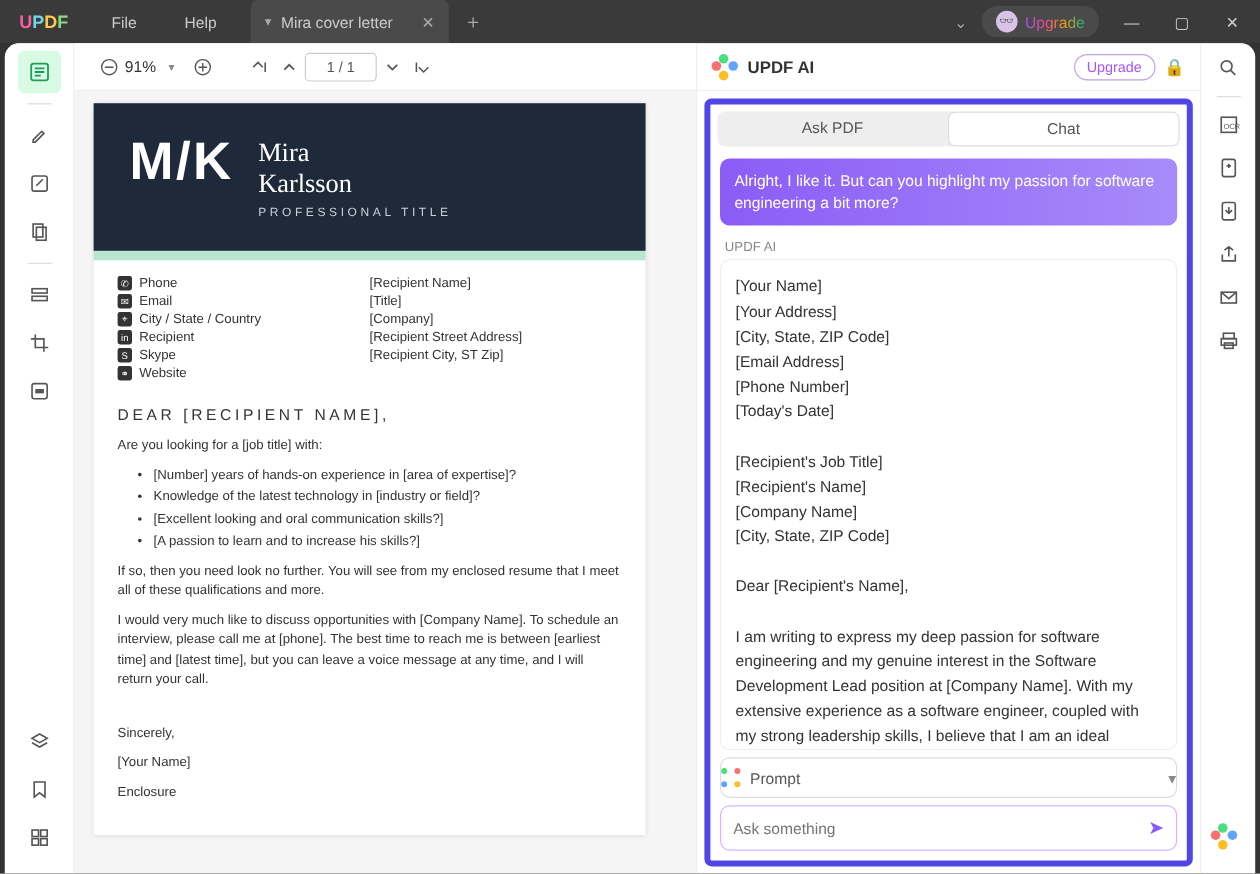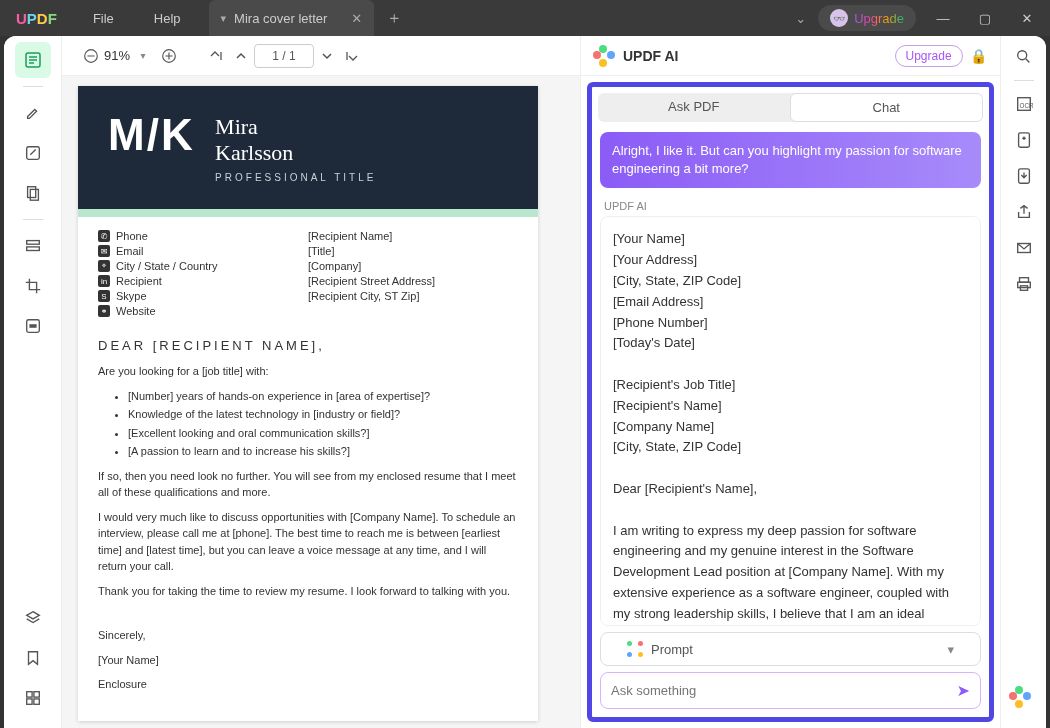--- a/index.html
+++ b/index.html
@@ -70,21 +70,21 @@
 .ai-lock { color: #aaa; font-size: 14px; }
 
 .ai-body-wrap { flex:1; padding: 6px; overflow: hidden; }
 .ai-body { height: 100%; border: 5px solid #4f46e5; border-radius: 6px; display:flex; flex-direction:column; overflow:hidden; }
 .ai-tabs { display:flex; margin: 6px 6px 6px; background:#eee; border-radius: 6px; overflow:hidden; }
 .ai-tab { flex:1; text-align:center; padding: 6px; font-size: 13px; cursor:pointer; color:#555; }
 .ai-tab.active { background:#fff; border-radius: 6px; border: 1px solid #ddd; }
 .user-msg { margin: 4px 8px 8px; background: linear-gradient(90deg, #8b5cf6, #a78bfa); color:#fff; padding: 10px 12px; border-radius: 8px; font-size: 13px; line-height:1.4; }
 .ai-label { font-size: 11px; color:#888; margin: 4px 12px; }
 .ai-response { flex:1; margin: 0 8px 6px; background:#fff; border: 1px solid #eee; border-radius: 8px; padding: 12px; font-size: 13px; color:#333; line-height: 1.6; overflow:auto; }
-.prompt-bar { margin: 0 8px 6px; border: 1px solid #ddd; border-radius: 8px; padding: 8px 26px; display:flex; align-items:center; gap:8px; font-size:13px; color:#555; }
+.prompt-bar { margin: 0 8px 6px; border: 1px solid #ddd; border-radius: 8px; padding: 8px 0; display:flex; align-items:center; gap:8px; font-size:13px; color:#555; }
 .prompt-bar .dots { width:16px; height:16px; position:relative; }
 .prompt-bar .dots span { position:absolute; width:5px; height:5px; border-radius:50%; }
 .input-bar { margin: 0 8px 8px; border: 1px solid #d8b4fe; border-radius: 8px; padding: 8px 10px; display:flex; align-items:center; gap:8px; }
 .input-bar input { flex:1; border:none; outline:none; font-size:13px; color:#555; }
 .send-btn { color:#8b5cf6; font-size:16px; cursor:pointer; }
 
 .right-sidebar { width: 46px; background:#fff; border-left:1px solid #eee; display:flex; flex-direction:column; align-items:center; padding-top:6px; gap:6px; }
 .r-icon { width:30px; height:30px; display:flex; align-items:center; justify-content:center; color:#555; cursor:pointer; font-size:16px; }
 .r-divider { width:20px; height:1px; background:#ddd; margin:2px 0; }
 .right-sidebar-bottom { margin-top:auto; padding-bottom:12px; }
@@ -276,21 +276,20 @@
           <div class="dear">DEAR [RECIPIENT NAME],</div>
           <p>Are you looking for a [job title] with:</p>
           <ul>
             <li>[Number] years of hands-on experience in [area of expertise]?</li>
             <li>Knowledge of the latest technology in [industry or field]?</li>
             <li>[Excellent looking and oral communication skills?]</li>
             <li>[A passion to learn and to increase his skills?]</li>
           </ul>
           <p>If so, then you need look no further. You will see from my enclosed resume that I meet all of these qualifications and more.</p>
           <p>I would very much like to discuss opportunities with [Company Name]. To schedule an interview, please call me at [phone]. The best time to reach me is between [earliest time] and [latest time], but you can leave a voice message at any time, and I will return your call.</p>
-          <p>Thank you for taking the time to review my resume. I look forward to talking with you.</p>
           <br>
           <p>Sincerely,</p>
           <p>[Your Name]</p>
           <p>Enclosure</p>
         </div>
       </div>
     </div>
   </div>
 
   <div class="ai-panel">

